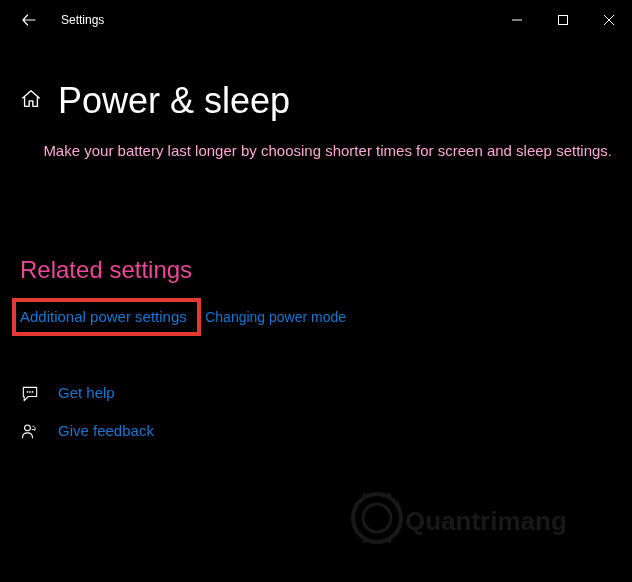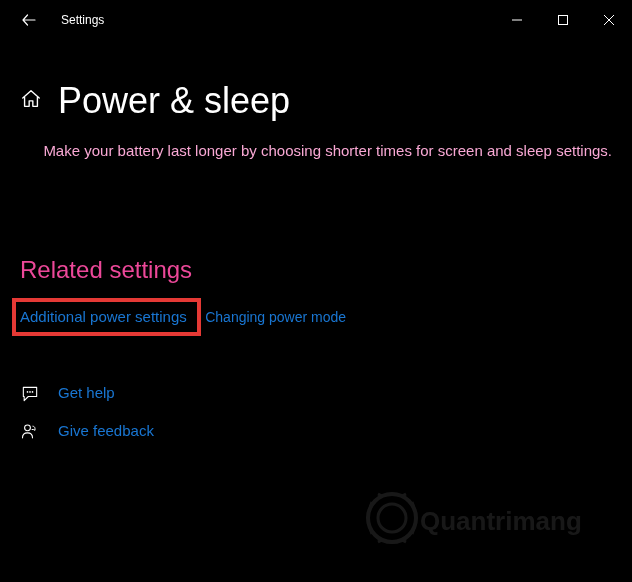--- a/index.html
+++ b/index.html
@@ -104,21 +104,21 @@
       display: flex;
       align-items: center;
       justify-content: flex-start;
     }
     .action-text {
       color: #1976d2;
       font-size: 15px;
     }
     .watermark {
       position: absolute;
-      right: 10px;
+      right: 25px;
       bottom: 30px;
       opacity: 0.18;
       pointer-events: none;
     }
     .web-section {
       margin-top: 30px;
     }
   </style>
 </head>
 <body>

